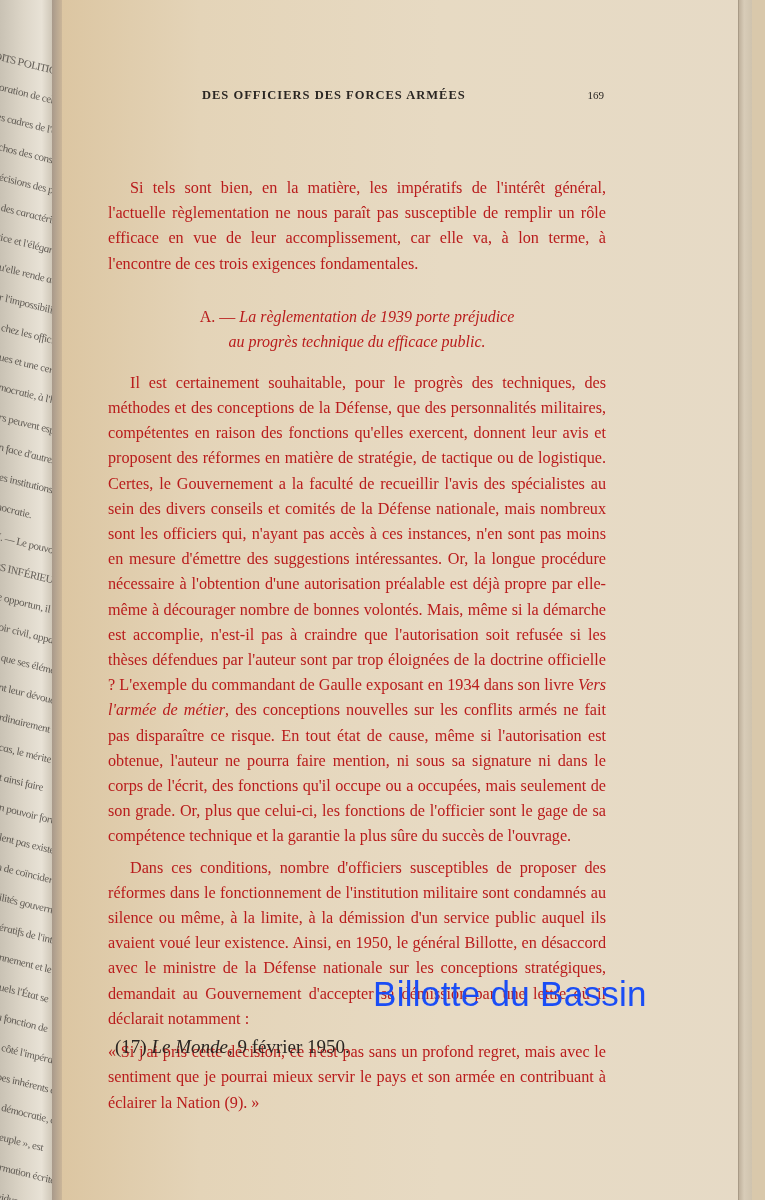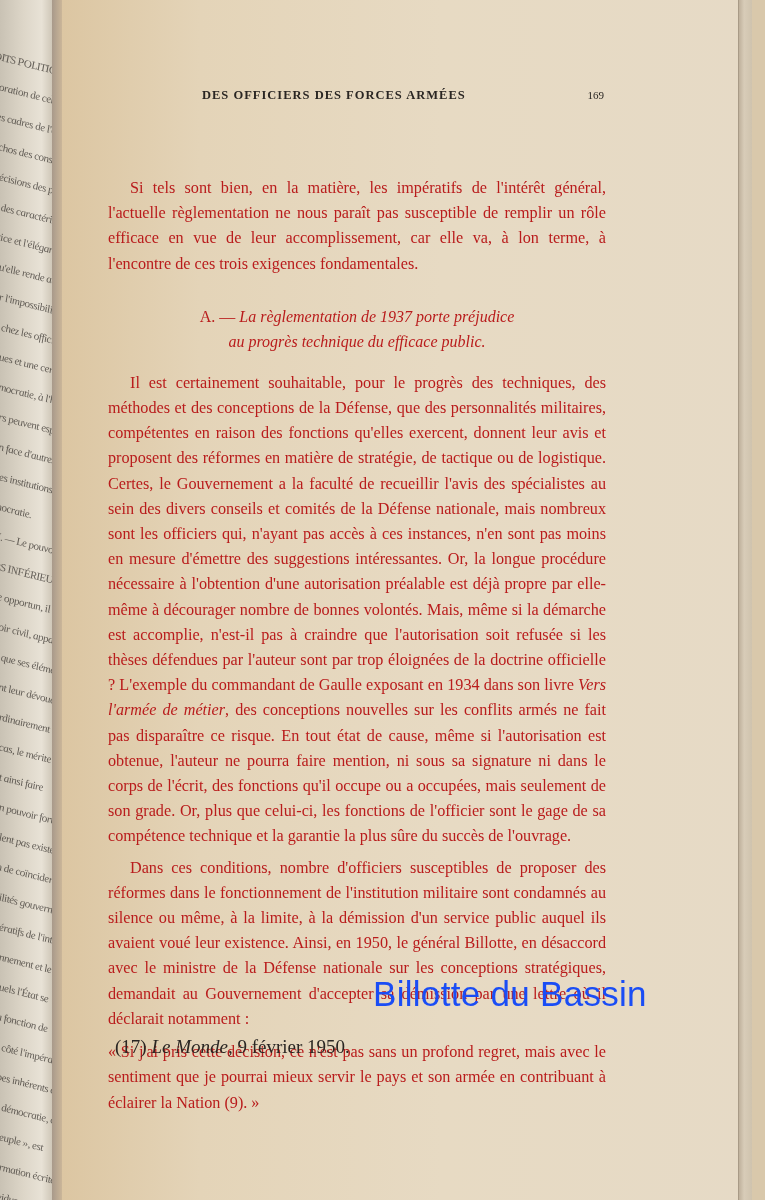--- a/index.html
+++ b/index.html
@@ -121,21 +121,21 @@
 <div class="running-head">
   <span class="running-title">DES OFFICIERS DES FORCES ARMÉES</span>
   <span class="page-number">169</span>
 </div>
 
 <div class="text-block">
   <p class="indent">Si tels sont bien, en la matière, les impératifs de l'intérêt général, l'actuelle règlementation ne nous paraît pas susceptible de remplir un rôle efficace en vue de leur accomplissement, car elle va, à lon terme, à l'encontre de ces trois exigences fondamentales.</p>
 
   <div class="section-heading">
     <span class="label">A. —</span>
-    <span class="title">La règlementation de 1937 porte préjudice</span><br>
+    <span class="title">La règlementation de 1939 porte préjudice</span><br>
     <span class="title">au progrès technique du efficace public.</span>
   </div>
 
   <p class="indent"><span>Il est certainement souhaitable, pour le progrès des techniques, des méthodes et des conceptions de la Défense, que des personnalités militaires, compétentes en raison des fonctions qu'elles exercent, donnent leur avis et proposent des réformes en matière de stratégie, de tactique ou de logistique. Certes, le Gouvernement a la faculté de recueillir l'avis des spécialistes au sein des divers conseils et comités de la Défense nationale, mais nombreux sont les officiers qui, n'ayant pas accès à ces instances, n'en sont pas moins en mesure d'émettre des suggestions intéressantes. Or, la longue procédure nécessaire à l'obtention d'une autorisation préalable est déjà propre par elle-même à décourager nombre de bonnes volontés. Mais, même si la démarche est accomplie, n'est-il pas à craindre que l'autorisation soit refusée si les thèses défendues par l'auteur sont par trop éloignées de la doctrine officielle ? L'exemple du commandant de Gaulle exposant en 1934 dans son livre </span><span class="em">Vers l'armée de métier</span><span>, des conceptions nouvelles sur les conflits armés ne fait pas disparaître ce risque. En tout état de cause, même si l'autorisation est obtenue, l'auteur ne pourra faire mention, ni sous sa signature ni dans le corps de l'écrit, des fonctions qu'il occupe ou a occupées, mais seulement de son grade. Or, plus que celui-ci, les fonctions de l'officier sont le gage de sa compétence technique et la garantie la plus sûre du succès de l'ouvrage.</span></p>
 
   <p class="indent" style="margin-top:6px">Dans ces conditions, nombre d'officiers susceptibles de proposer des réformes dans le fonctionnement de l'institution militaire sont condamnés au silence ou même, à la limite, à la démission d'un service public auquel ils avaient voué leur existence. Ainsi, en 1950, le général Billotte, en désaccord avec le ministre de la Défense nationale sur les conceptions stratégiques, demandait au Gouvernement d'accepter sa démission par une lettre où il déclarait notamment :</p>
 
   <p class="quote">« Si j'ai pris cette décision, ce n'est pas sans un profond regret, mais avec le sentiment que je pourrai mieux servir le pays et son armée en contribuant à éclairer la Nation (9). »</p>
 </div>
 

